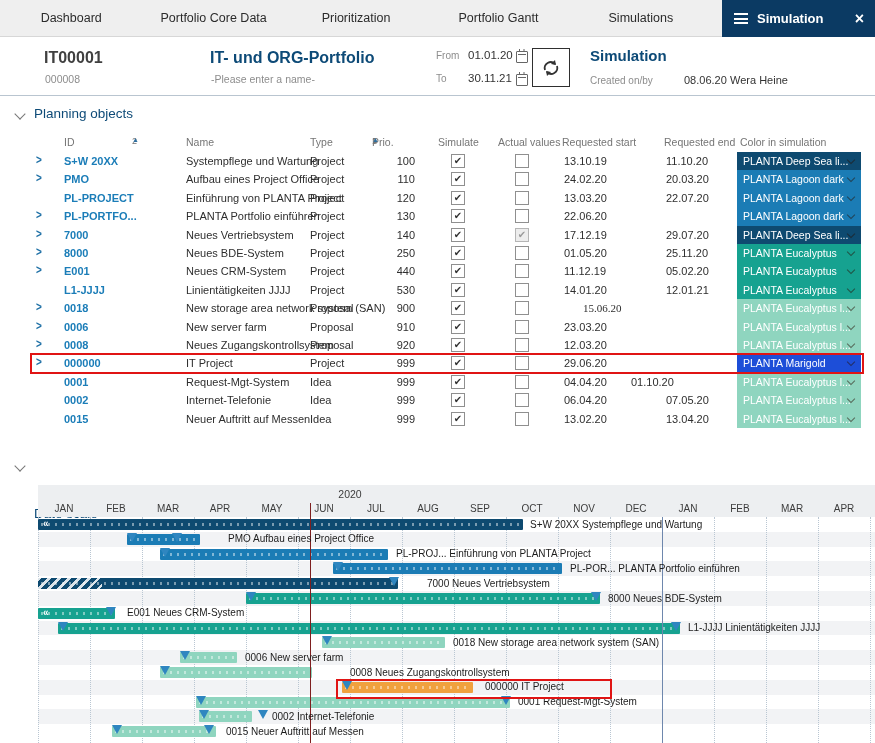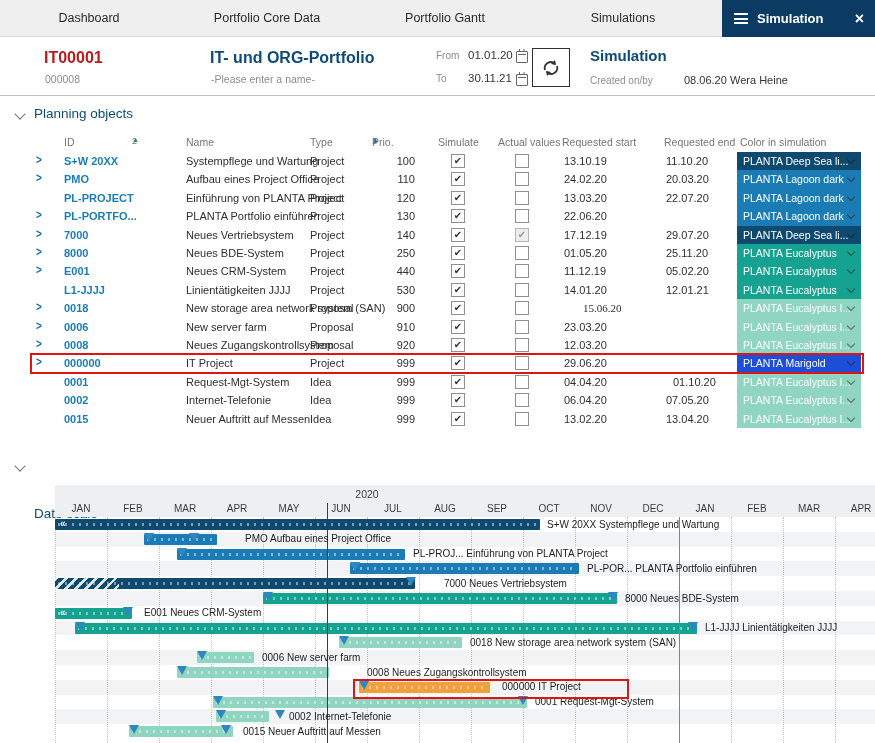--- a/index.html
+++ b/index.html
@@ -14,21 +14,21 @@
            font-size:12.5px;color:#2b2b2b;cursor:default;white-space:nowrap;}
   .nav-active{position:absolute;left:722px;top:0;width:153px;height:37px;background:#0b3a63;
               display:flex;align-items:center;color:#fff;}
   .burger{width:14px;margin:0 9px 0 12px;}
   .burger div{height:2px;background:#fff;margin:2.5px 0;}
   .nav-active-label{font-size:13px;font-weight:bold;flex:1;}
   .nav-close{font-size:16px;font-weight:bold;margin-right:11px;color:#fff;}
 
   
   .hdr{position:absolute;left:0;top:37px;width:875px;height:58px;background:#fff;border-bottom:1px solid #b9c5d0;}
-  .h-id{position:absolute;left:44px;top:12px;font-size:16px;font-weight:bold;color:#b91c1c;}
+  .h-id{position:absolute;left:44px;top:12px;font-size:16px;font-weight:bold;color:#404040;}
   .h-code{position:absolute;left:45px;top:36px;font-size:10.5px;color:#8d8d8d;}
   .h-title{position:absolute;left:210px;top:12px;font-size:16px;font-weight:bold;color:#0d4a77;}
   .h-sub{position:absolute;left:211px;top:36px;font-size:10.5px;color:#8d8d8d;}
   .h-lab{font-size:10px;color:#8d8d8d;}
   .h-val{font-size:11.5px;color:#333;}
   .cal{position:absolute;width:10px;height:10px;border:1.2px solid #666;border-radius:1px;}
   .cal:before{content:"";position:absolute;left:1px;right:1px;top:2px;border-top:1.2px solid #666;}
   .cal:after{content:"";position:absolute;top:-3px;left:1.5px;width:1.5px;height:3px;background:#666;box-shadow:4.5px 0 0 #666;}
   .refresh{position:absolute;left:532px;top:11px;width:36px;height:37px;border:1.5px solid #2f2f2f;background:#fff;
            display:flex;align-items:center;justify-content:center;}
@@ -54,21 +54,21 @@
       font-size:10px;line-height:12px;text-align:center;color:#333;}
   .cb.dis{background:#ededed;color:#9a9a9a;border-color:#b5b5b5;}
   .t-date{position:absolute;top:3px;font-size:11px;color:#2e2e2e;}
   .ccell{position:absolute;left:737px;top:0;width:124px;height:18.4px;color:#fff;font-size:10.5px;line-height:18px;
          padding-left:6px;box-sizing:border-box;white-space:nowrap;overflow:hidden;}
   .ccell .dd{position:absolute;right:7px;top:5px;width:5px;height:5px;border-right:1.4px solid rgba(40,20,10,.55);
              border-bottom:1.4px solid rgba(40,20,10,.55);transform:rotate(45deg);}
   .redbox{position:absolute;border:2px solid #e01414;background:transparent;z-index:30;}
 
   
-  .gantt{position:absolute;left:17px;top:485px;width:702px;height:258px;}
+  .gantt{position:absolute;left:0;top:485px;width:702px;height:258px;}
   .g-head{position:absolute;left:38px;top:0;width:837px;height:32px;background:#edeff1;}
   .g-year{position:absolute;top:3px;font-size:10.5px;color:#3c3c3c;width:40px;text-align:center;}
   .g-month{position:absolute;top:18px;width:52px;text-align:center;font-size:10px;color:#3c3c3c;}
   .g-band{position:absolute;left:38px;width:837px;background:#f2f3f5;}
   .grid{position:absolute;top:32px;bottom:0;width:0;border-left:1px dotted #b9c6d2;}
   .yearline{position:absolute;top:32px;bottom:0;width:0;border-left:1px solid #6e87ad;z-index:6;}
   .today{position:absolute;top:18px;bottom:0;width:0;border-left:1px solid #7e1f1f;z-index:7;}
   .bar{position:absolute;height:11px;border-radius:1px;z-index:5;}
   .bar:after{content:"";position:absolute;left:3px;right:3px;top:4px;height:3px;
              background:repeating-linear-gradient(90deg,rgba(255,255,255,.45) 0 2px,transparent 2px 7px);}
@@ -81,20 +81,21 @@
 </style>
 </head>
 <body>
 
 <div class="page">
 
   <div class="nav">
     <div class="nav-tabs" id="nav-tabs">
         <div class="nav-tab">Dashboard</div>
         <div class="nav-tab">Portfolio Core Data</div>
+        <div class="nav-tab">Prioritization</div>
         <div class="nav-tab">Portfolio Gantt</div>
         <div class="nav-tab">Simulations</div>
       </div>
     <div class="nav-active">
       <div class="burger">
           <div></div>
           <div></div>
           <div></div>
         </div>
       <div class="nav-active-label">Simulation</div>
@@ -298,21 +299,21 @@
       </div>
       <div class="redbox" style="left: 30px; top: 352.9px; width: 830px; height: 17.4px;"></div>
       <div class="trow" style="top: 372.8px;">
         <div class="t-id">0001</div>
         <div class="t-name">Request-Mgt-System</div>
         <div class="t-type">Idea</div>
         <div class="t-prio">999</div>
         <div class="cb" style="left: 451px;">✔</div>
         <div class="cb" style="left: 515px;"></div>
         <div class="t-date" style="left: 564px;">04.04.20</div>
-        <div class="t-date" style="left: 631px; margin-left: 42px;">01.10.20</div>
+        <div class="t-date" style="left: 631px;">01.10.20</div>
         <div class="ccell" style="background: rgb(143, 213, 191);">PLANTA Eucalyptus l...<div class="dd"></div></div>
       </div>
       <div class="trow" style="top: 391.2px;">
         <div class="t-id">0002</div>
         <div class="t-name">Internet-Telefonie</div>
         <div class="t-type">Idea</div>
         <div class="t-prio">999</div>
         <div class="cb" style="left: 451px;">✔</div>
         <div class="cb" style="left: 515px;"></div>
         <div class="t-date" style="left: 564px;">06.04.20</div>

